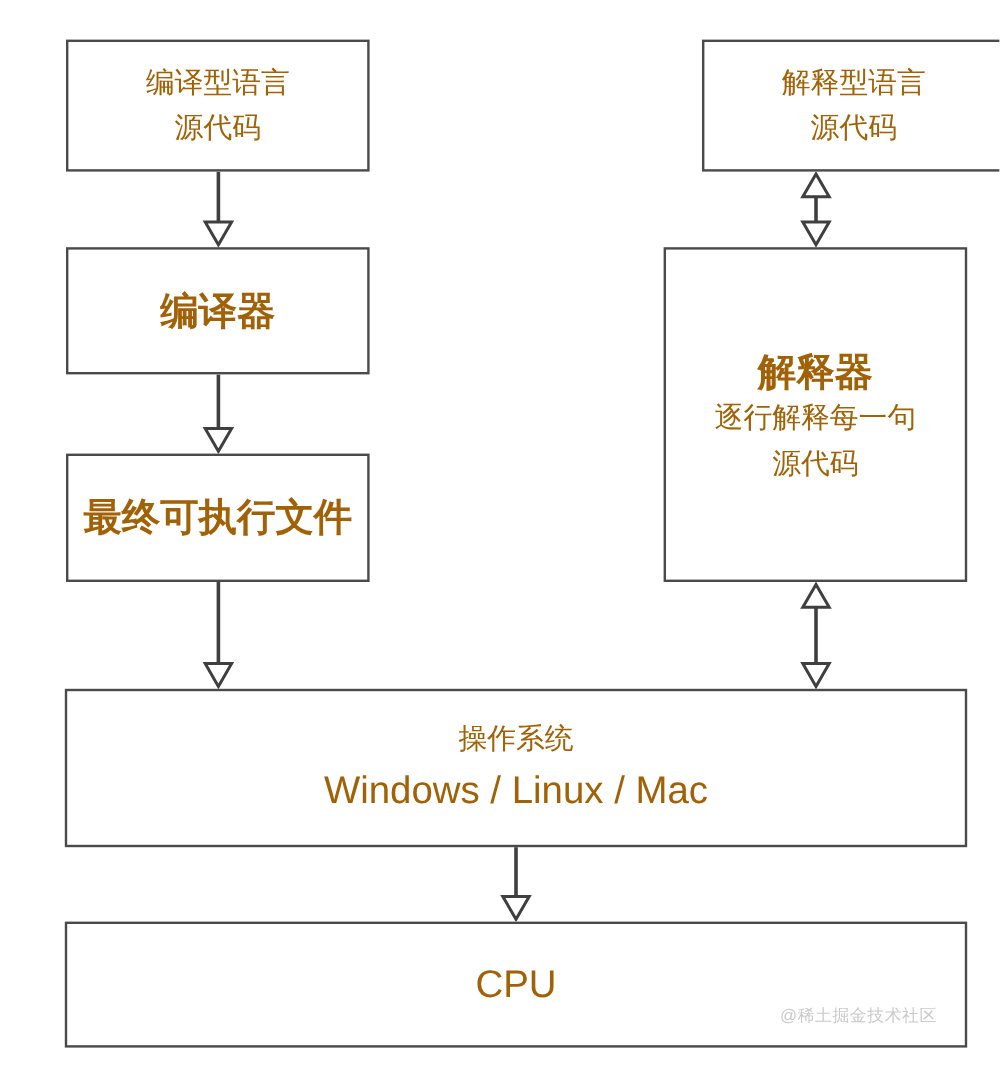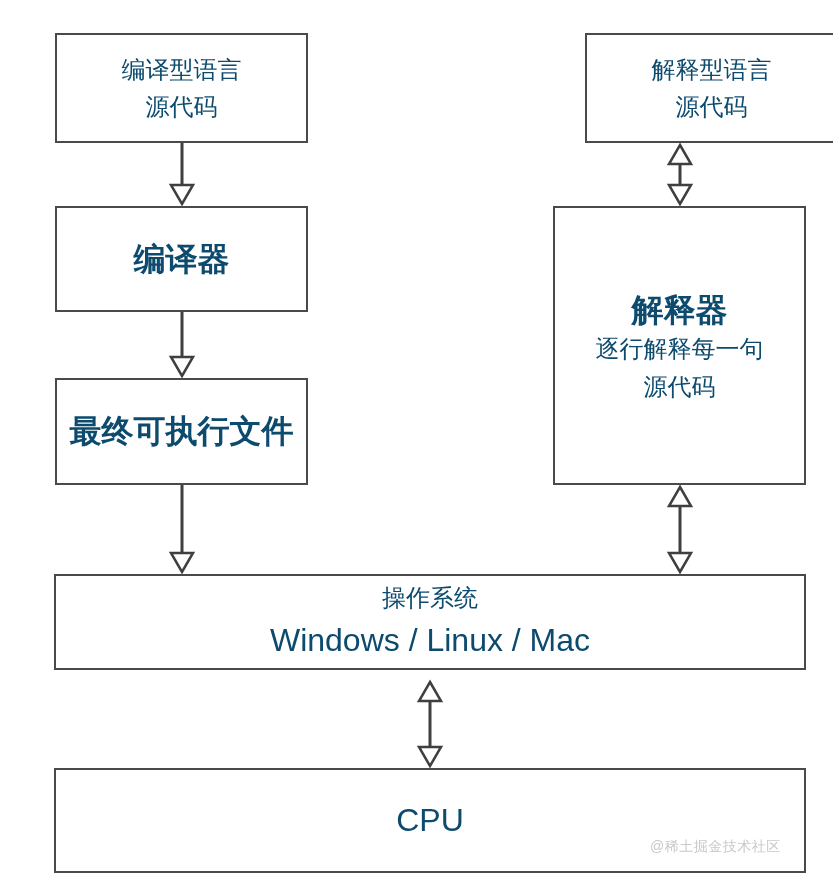--- a/index.html
+++ b/index.html
@@ -29,24 +29,24 @@
     justify-content: center;
     text-align: center;
     z-index: 3;
   }
   .node-line {
     display: block;
     line-height: 1.38;
     white-space: nowrap;
   }
   .t-dark {
-    color: #0c4a6e;
+    color: #a16207;
   }
   .t-red {
-    color: #0c4a6e;
+    color: #a16207;
   }
   .w-bold {
     font-weight: bold;
   }
   .w-normal {
     font-weight: normal;
   }
   .fs-24 { font-size: 24px; }
   .fs-25 { font-size: 32px; }
   .gap-sm { margin-top: 4px; }
@@ -140,21 +140,21 @@
   </div>
 
   <div class="connector" style="left:658px; top:485px; width:44px; height:89px;">
     <svg class="arrow-svg" style="top:0;" width="26" height="89" viewBox="0 0 26 89">
       <line x1="13" y1="6" x2="13" y2="83" stroke="#3f3f3f" stroke-width="3"></line>
       <polygon points="13,2 24,21 2,21" fill="#ffffff" stroke="#3f3f3f" stroke-width="2.5" stroke-linejoin="miter"></polygon>
       <polygon points="2,68 24,68 13,87" fill="#ffffff" stroke="#3f3f3f" stroke-width="2.5" stroke-linejoin="miter"></polygon>
     </svg>
   </div>
 
-  <div class="node-box" style="left:54px; top:574px; width:752px; height:96px;">
+  <div class="node-box" style="left:54px; top:574px; width:752px; height:132px;">
     <span class="node-line t-dark w-normal fs-24">操作系统</span>
     <span class="node-line t-red w-normal fs-25 gap-sm">Windows / Linux / Mac</span>
   </div>
 
   <div class="connector" style="left:408px; top:680px; width:44px; height:88px;">
     <svg class="arrow-svg" style="top:0;" width="26" height="88" viewBox="0 0 26 88">
       <line x1="13" y1="6" x2="13" y2="82" stroke="#3f3f3f" stroke-width="3"></line>
       <polygon points="13,2 24,21 2,21" fill="#ffffff" stroke="#3f3f3f" stroke-width="2.5" stroke-linejoin="miter"></polygon>
       <polygon points="2,67 24,67 13,86" fill="#ffffff" stroke="#3f3f3f" stroke-width="2.5" stroke-linejoin="miter"></polygon>
     </svg>

